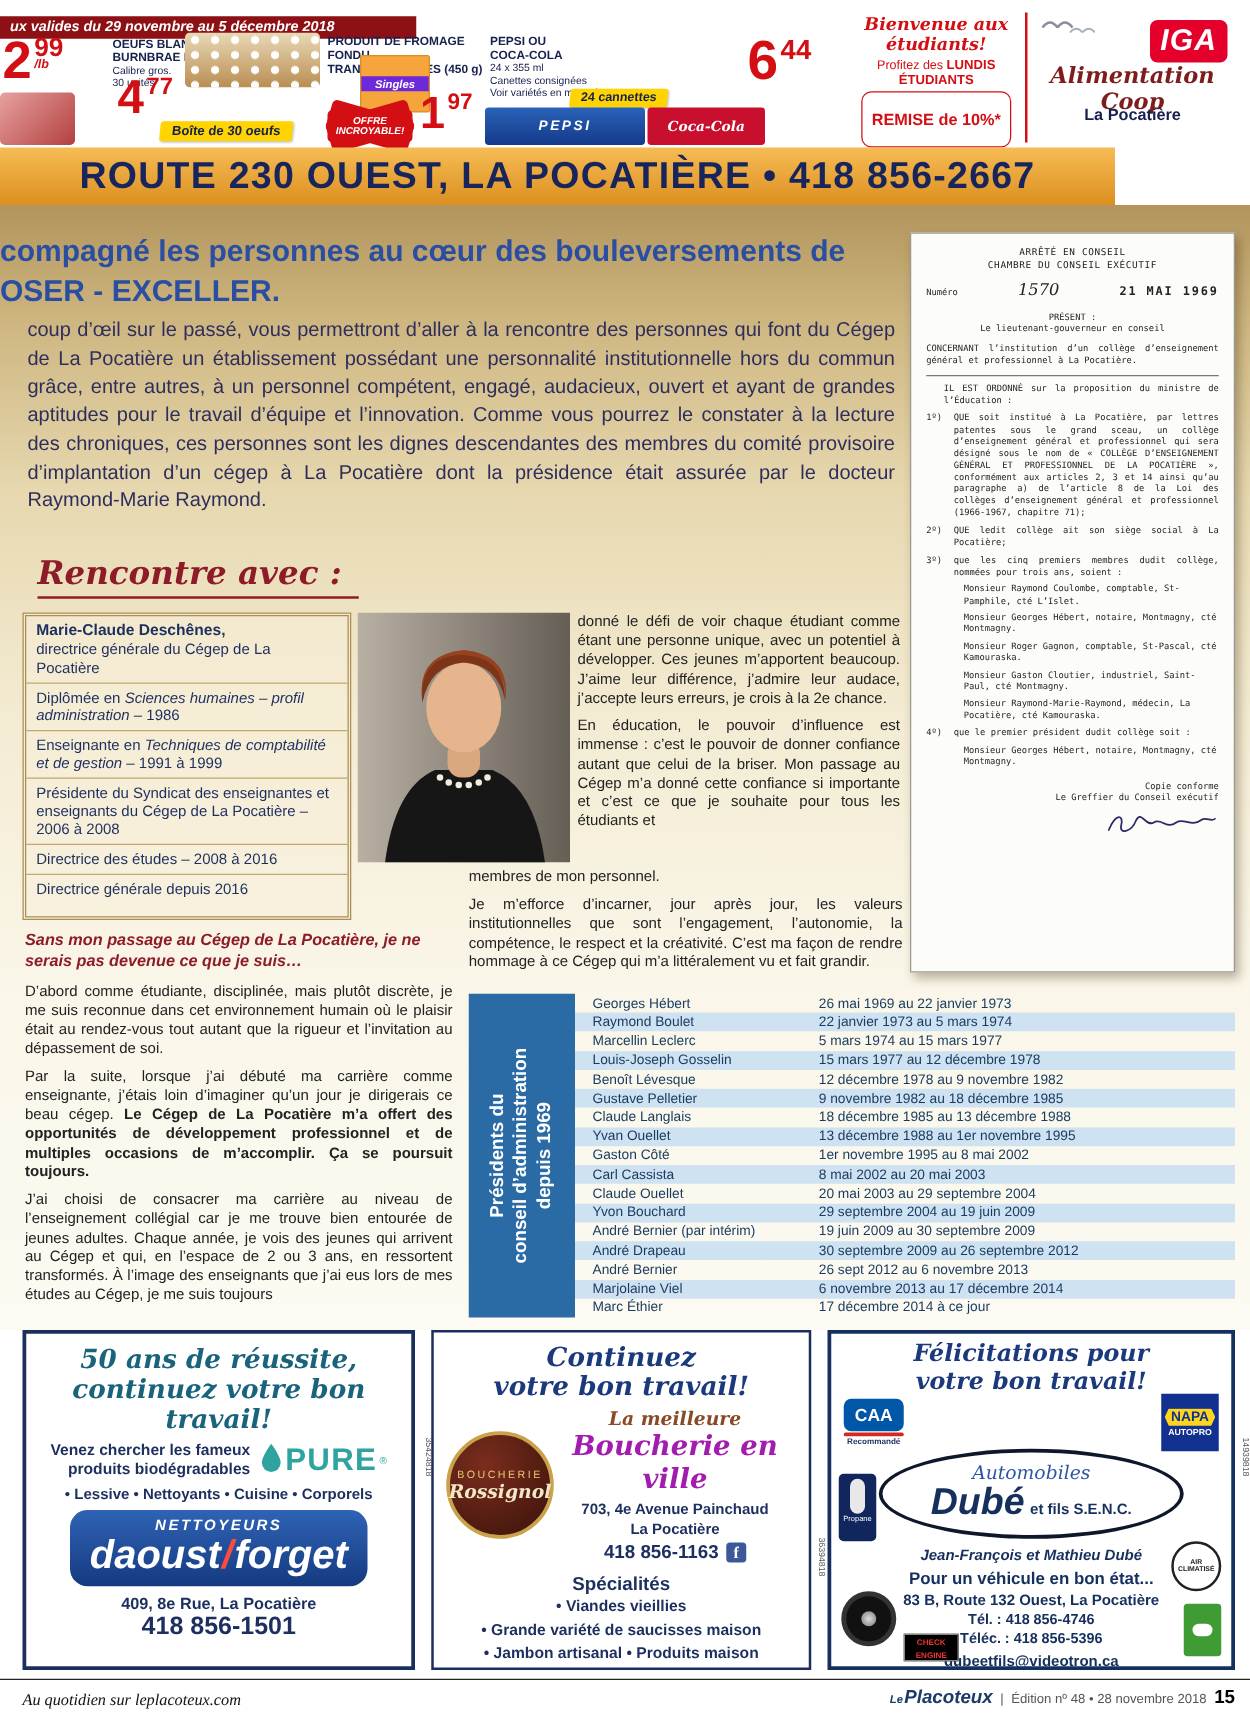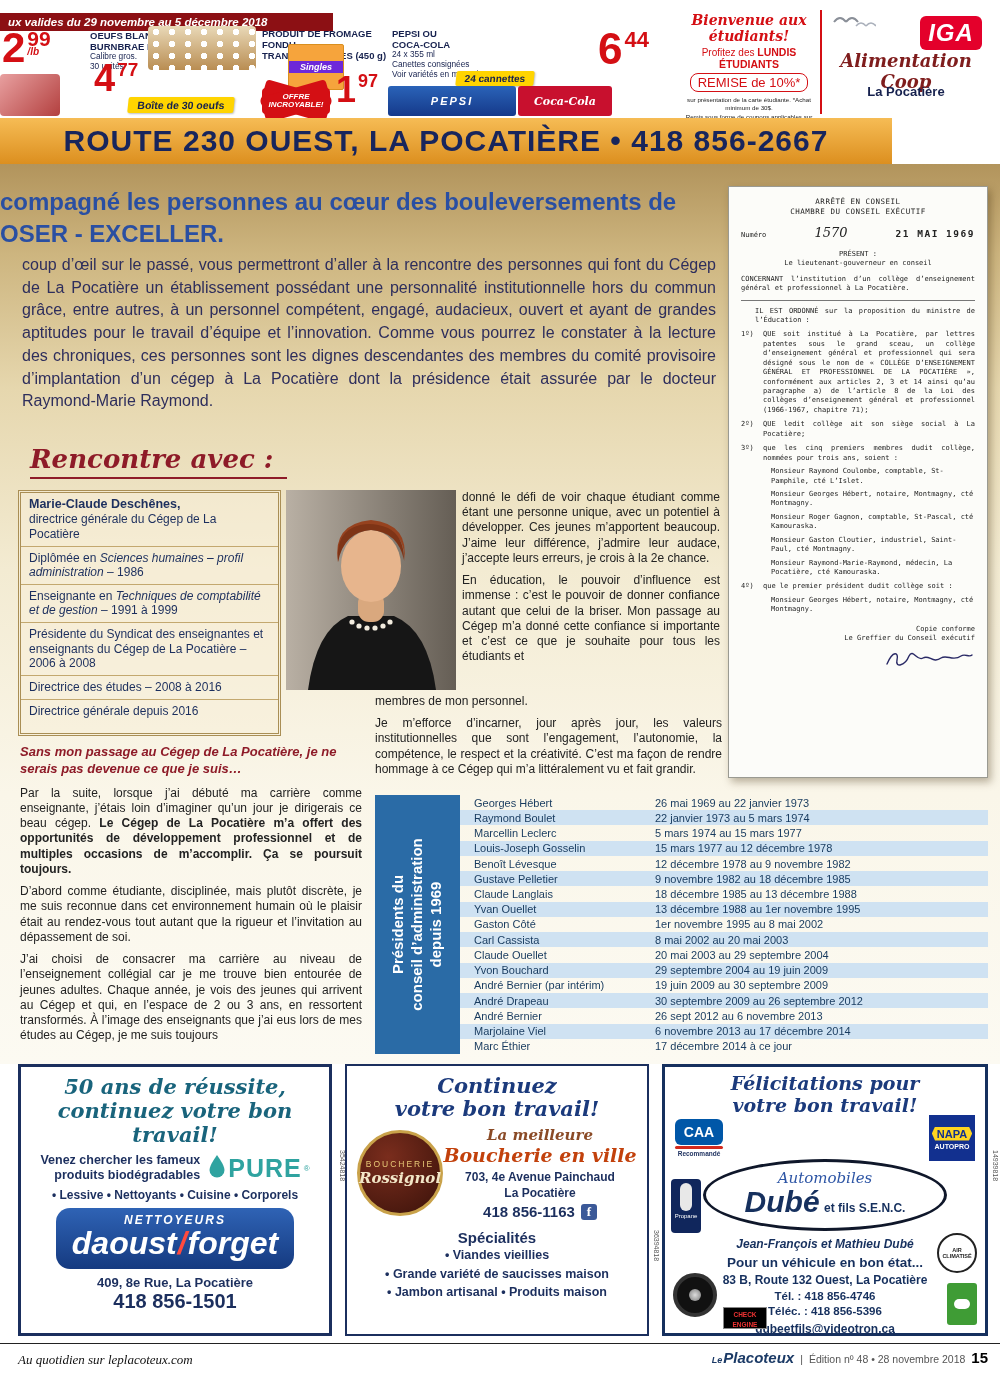--- a/index.html
+++ b/index.html
@@ -42,21 +42,21 @@
   .burst{left:260px;top:84px;width:72px;height:34px}
   .burst i{position:absolute;inset:4px 2px;background:#d40f14;border-radius:4px}
   .burst i:nth-child(2){transform:rotate(16deg)}
   .burst i:nth-child(3){transform:rotate(-16deg)}
   .burst .btxt{position:absolute;inset:0;display:flex;flex-direction:column;align-items:center;justify-content:center;
     color:#fff;font-size:8px;font-weight:bold;font-style:italic;line-height:1.05}
   .promo{left:682px;top:12px;width:134px;text-align:center;color:#d40f14}
   .promo-script{font-family:"DejaVu Serif",serif;font-style:italic;font-weight:bold;font-size:14px}
   .promo-l1{font-size:10px;margin-top:2px}
   .promo-l1 b{font-size:10.5px}
-  .promo-remise{display:inline-block;margin-top:3px;border:1.5px solid #d40f14;border-radius:8px;padding:1px 7px;font-weight:normal;font-size:13px}
+  .promo-remise{display:inline-block;margin-top:3px;border:1.5px solid #d40f14;border-radius:8px;padding:14px 7px;font-weight:bold;font-size:13px}
   .promo-fine{margin-top:4px;color:#222;font-size:6.2px;line-height:1.35}
   .iga{left:820px;top:10px;width:170px;height:104px;border-left:2px solid #d40f14}
   .birds{position:absolute;left:10px;top:2px}
   .iga-logo{position:absolute;right:8px;top:6px;width:62px;height:34px;background:#e4002b;border-radius:6px;
     color:#fff;font-style:italic;font-weight:bold;font-size:24px;line-height:34px;text-align:center;letter-spacing:1px}
   .iga-script{position:absolute;left:0;width:100%;top:40px;font-family:"DejaVu Serif",serif;font-style:italic;font-weight:bold;
     font-size:18px;color:#7f1d1d;text-align:center}
   .iga-city{position:absolute;left:0;width:100%;top:74px;color:#16214e;font-weight:bold;font-size:13px;text-align:center}
 
   
@@ -140,21 +140,21 @@
 
   .ad2-h{margin-top:8px;text-align:center;font-size:21px;line-height:1.1;color:#1b3a7c}
   .ad2-mid{display:flex;align-items:center;margin:6px 10px 0}
   .ross-logo{width:86px;height:86px;flex:none;border-radius:50%;border:3px solid #c9a24a;
     background:radial-gradient(circle at 35% 30%,#7a2d1d,#3a120a);
     display:flex;flex-direction:column;align-items:center;justify-content:center}
   .ross-arc{font-size:8.5px;letter-spacing:2px;color:#e7c877}
   .ross-name{font-family:"DejaVu Serif",serif;font-style:italic;font-weight:bold;font-size:15px;color:#f3e7c8}
   .ad2-right{flex:1;text-align:center}
   .ad2-tag1{font-size:15px;color:#8a4a26}
-  .ad2-tag2{font-size:19px;color:#c2410c}
+  .ad2-tag2{font-size:22px;color:#a21caf}
   .ad2-addr{font-weight:bold;color:#1c2f5e;font-size:12px;margin-top:4px;line-height:1.3}
   .ad2-phone{font-weight:bold;color:#1c2f5e;font-size:15px;margin-top:2px;display:flex;align-items:center;justify-content:center;gap:6px}
   .fb{width:16px;height:16px;background:#3b5998;color:#fff;border-radius:3px;font-weight:bold;font-size:13px;
     line-height:16px;text-align:center;font-family:"Liberation Serif",serif}
   .ad2-spec-title{text-align:center;font-weight:bold;color:#1c2f5e;font-size:15px;margin-top:9px}
   .ad2-specs{text-align:center;font-weight:bold;color:#1c2f5e;font-size:12.5px;line-height:1.45;margin-top:0}
 
   .ad3-h{margin-top:6px;text-align:center;font-size:19px;line-height:1.15;color:#1b3a7c}
   .caa{position:absolute;left:10px;top:52px;text-align:center;width:48px}
   .caa-box{width:48px;height:26px;background:#0057a8;border-radius:6px;color:#fff;font-weight:bold;font-size:14px;line-height:26px}
@@ -407,22 +407,22 @@
     <p class="body">En éducation, le pouvoir d’influence est immense : c’est le pouvoir de donner confiance autant que celui de la briser. Mon passage au Cégep m’a donné cette confiance si importante et c’est ce que je souhaite pour tous les étudiants et</p>
   </div>
 
   <div class="abs underphoto">
     <p class="body">membres de mon personnel.</p>
     <p class="body">Je m’efforce d’incarner, jour après jour, les valeurs institutionnelles que sont l’engagement, l’autonomie, la compétence, le respect et la créativité. C’est ma façon de rendre hommage à ce Cégep qui m’a littéralement vu et fait grandir.</p>
   </div>
 
   <div class="abs leftcol">
     <p class="lead">Sans mon passage au Cégep de La Pocatière, je ne serais pas devenue ce que je suis…</p>
+    <p class="body">D’abord comme étudiante, disciplinée, mais plutôt discrète, je me suis reconnue dans cet environnement humain où le plaisir était au rendez-vous tout autant que la rigueur et l’invitation au dépassement de soi.</p>
     <p class="body"><span>Par la suite, lorsque j’ai débuté ma carrière comme enseignante, j’étais loin d’imaginer qu’un jour je dirigerais ce beau cégep. </span><span class="bstrong">Le Cégep de La Pocatière m’a offert des opportunités de développement professionnel et de multiples occasions de m’accomplir. Ça se poursuit toujours.</span></p>
-    <p class="body">D’abord comme étudiante, disciplinée, mais plutôt discrète, je me suis reconnue dans cet environnement humain où le plaisir était au rendez-vous tout autant que la rigueur et l’invitation au dépassement de soi.</p>
     <p class="body">J’ai choisi de consacrer ma carrière au niveau de l’enseignement collégial car je me trouve bien entourée de jeunes adultes. Chaque année, je vois des jeunes qui arrivent au Cégep et qui, en l’espace de 2 ou 3 ans, en ressortent transformés. À l’image des enseignants que j’ai eus lors de mes études au Cégep, je me suis toujours</p>
   </div>
 
   <section class="abs ptable">
     <div class="tbl-side">
       <div class="tbl-side-text">
         <div class="row-even">Présidents du</div>
           <div class="row-odd">conseil d’administration</div>
           <div class="row-even">depuis 1969</div>
       </div>

